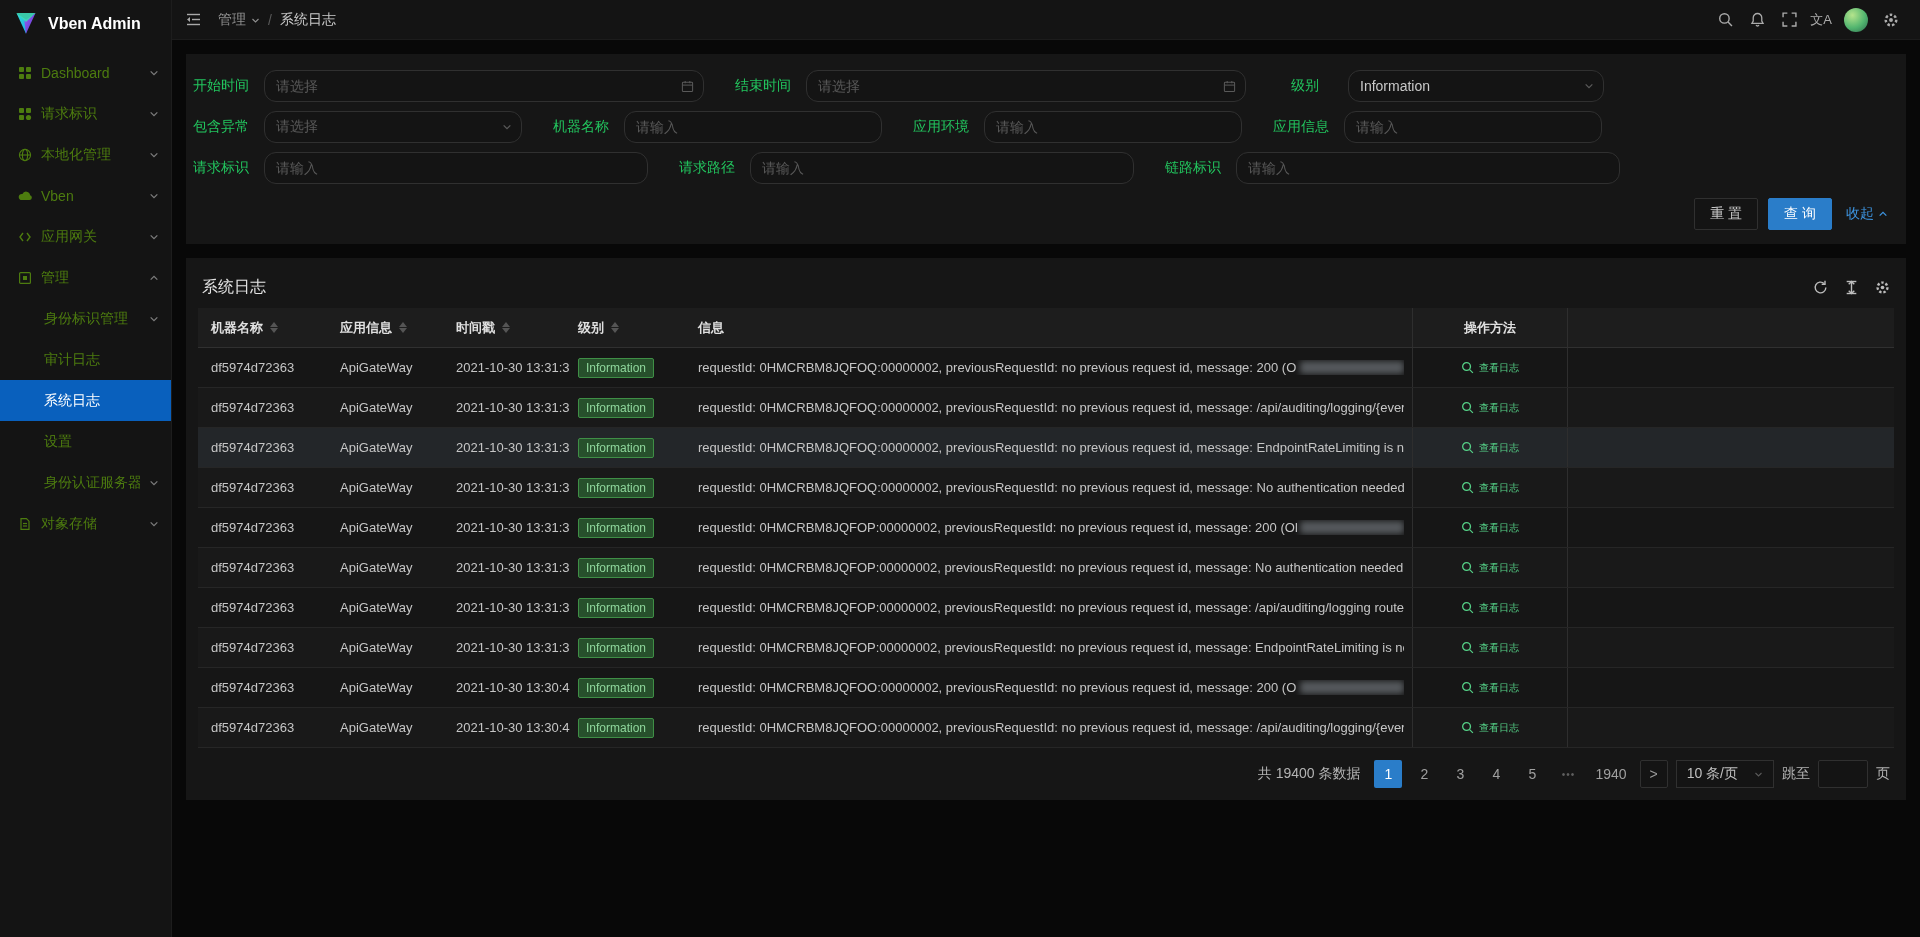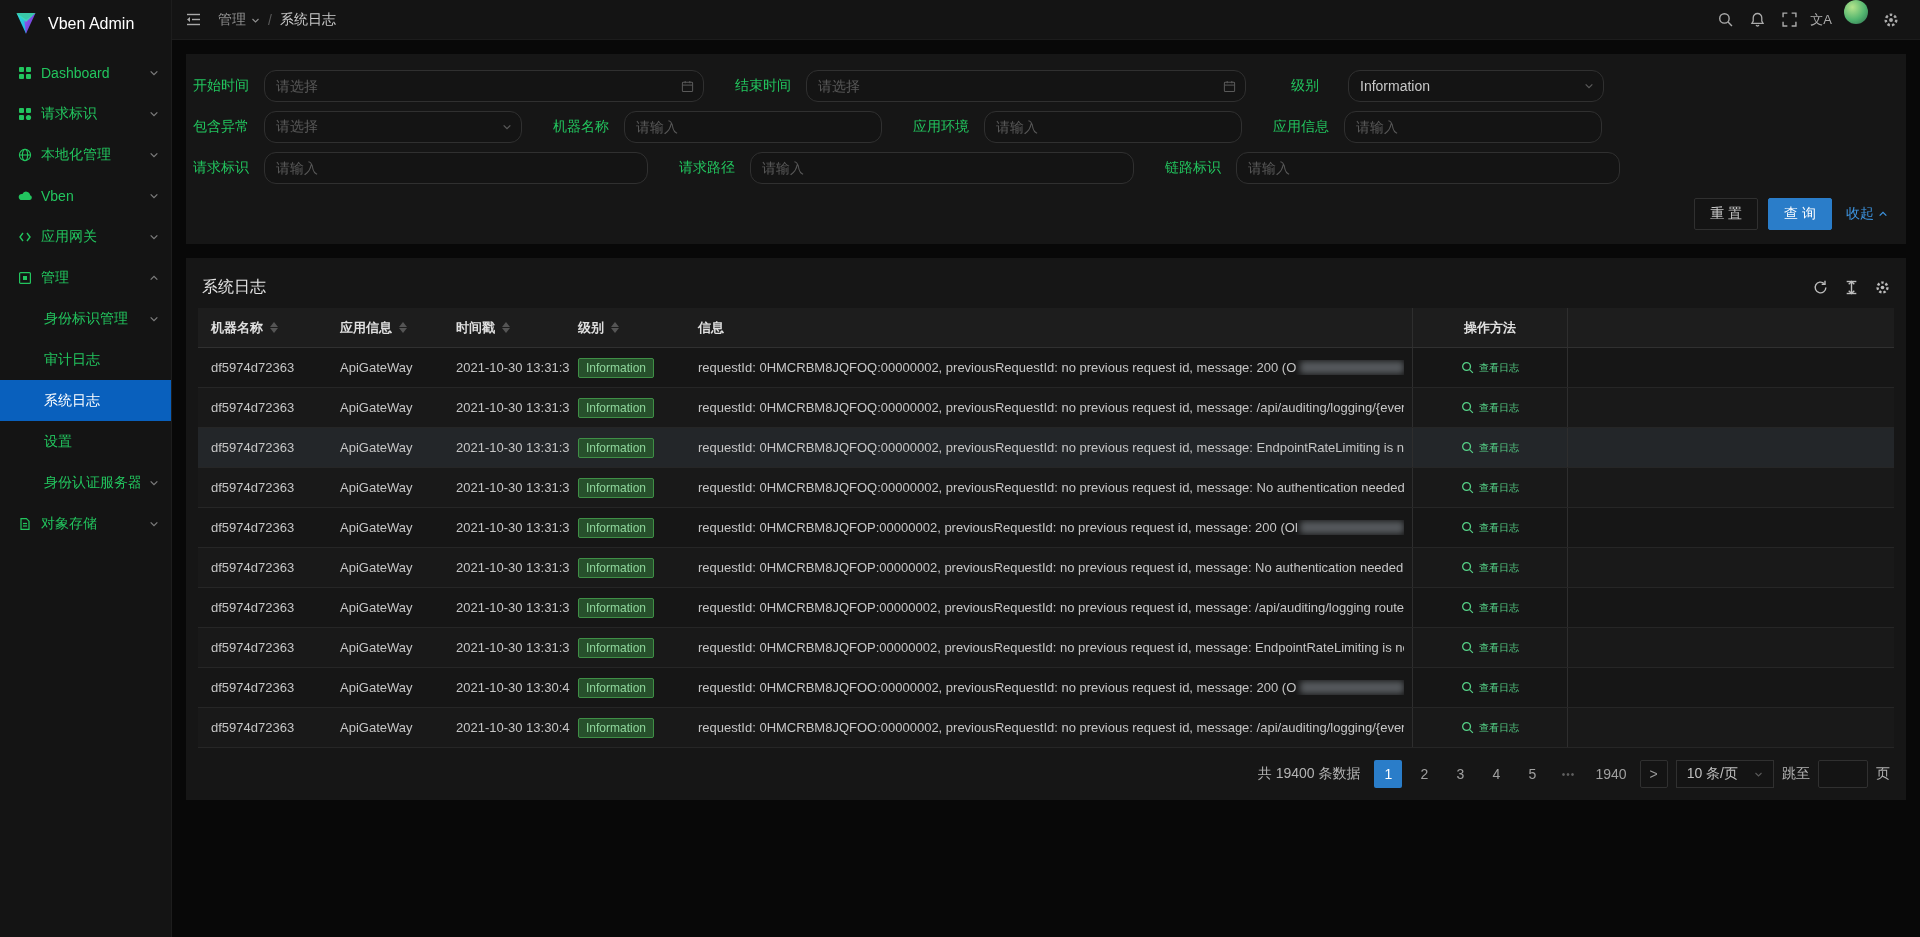--- a/index.html
+++ b/index.html
@@ -3,38 +3,38 @@
 <meta charset="utf-8">
 <style>
   *{margin:0;padding:0;box-sizing:border-box}
   html,body{width:1920px;height:937px;overflow:hidden;background:#080808;
     font-family:"Liberation Sans","DejaVu Sans",sans-serif;font-size:14px;color:#c9c9c9}
   .app{display:flex;width:100%;height:100%}
 
   
   .sidebar{width:172px;min-width:172px;background:#141414;height:100%;border-right:1px solid #1d1d1d;display:flex;flex-direction:column}
   .logo{height:48px;display:flex;align-items:center;gap:8px;padding-left:12px}
-  .logo-title{color:#fff;font-size:16px;font-weight:400;white-space:nowrap}
+  .logo-title{color:#fff;font-size:16px;font-weight:700;white-space:nowrap}
   .menu{margin-top:4px}
-  .menu-item{height:41px;display:flex;align-items:center;padding:0 12px 0 18px;cursor:pointer;color:#22c55e;font-size:14px;gap:9px;white-space:nowrap}
+  .menu-item{height:41px;display:flex;align-items:center;padding:0 12px 0 18px;cursor:pointer;color:#4d7c0f;font-size:14px;gap:9px;white-space:nowrap}
   .menu-item .mi-label{flex:1;overflow:hidden}
   .menu-item.sub{padding-left:44px}
   .menu-item.active{background:#0960bd;color:#fff}
   .menu-item .icon{display:flex;align-items:center}
   .mi-arrow{color:#7c7c7c;display:flex}
 
   
   .main{flex:1;display:flex;flex-direction:column;height:100%;min-width:0}
   .topbar{height:40px;min-height:40px;background:#141414;display:flex;align-items:center;padding:0 14px 0 6px;gap:6px;border-bottom:1px solid #1c1c1c}
   .tb-btn{width:30px;height:40px;display:flex;align-items:center;justify-content:center;color:#a9a9a9;cursor:pointer}
   .breadcrumb{display:flex;align-items:center;gap:8px;margin-left:4px;font-size:14px}
   .bc-first{color:#8f8f8f;display:flex;align-items:center;gap:5px;cursor:pointer}
   .bc-sep{color:#5a5a5a}
   .bc-current{color:#c9c9c9}
-  .tb-right{margin-left:auto;display:flex;align-items:flex-start;gap:2px}
+  .tb-right{margin-left:auto;display:flex;align-items:center;gap:2px}
   .tb-icon{width:30px;height:40px;display:flex;align-items:center;justify-content:center;color:#ababab;cursor:pointer;font-size:13px}
   .avatar{width:24px;height:24px;border-radius:50%;margin:0 6px;cursor:pointer;
     background:radial-gradient(circle at 35% 30%,#b5e48c,#52b56f 55%,#2d6a4f)}
 
   
   .content{flex:1;padding:14px;overflow:hidden;display:flex;flex-direction:column;gap:14px;background:#080808}
   .panel{background:#161616}
 
   
   .filter-panel{padding:16px 16px 14px 0}

